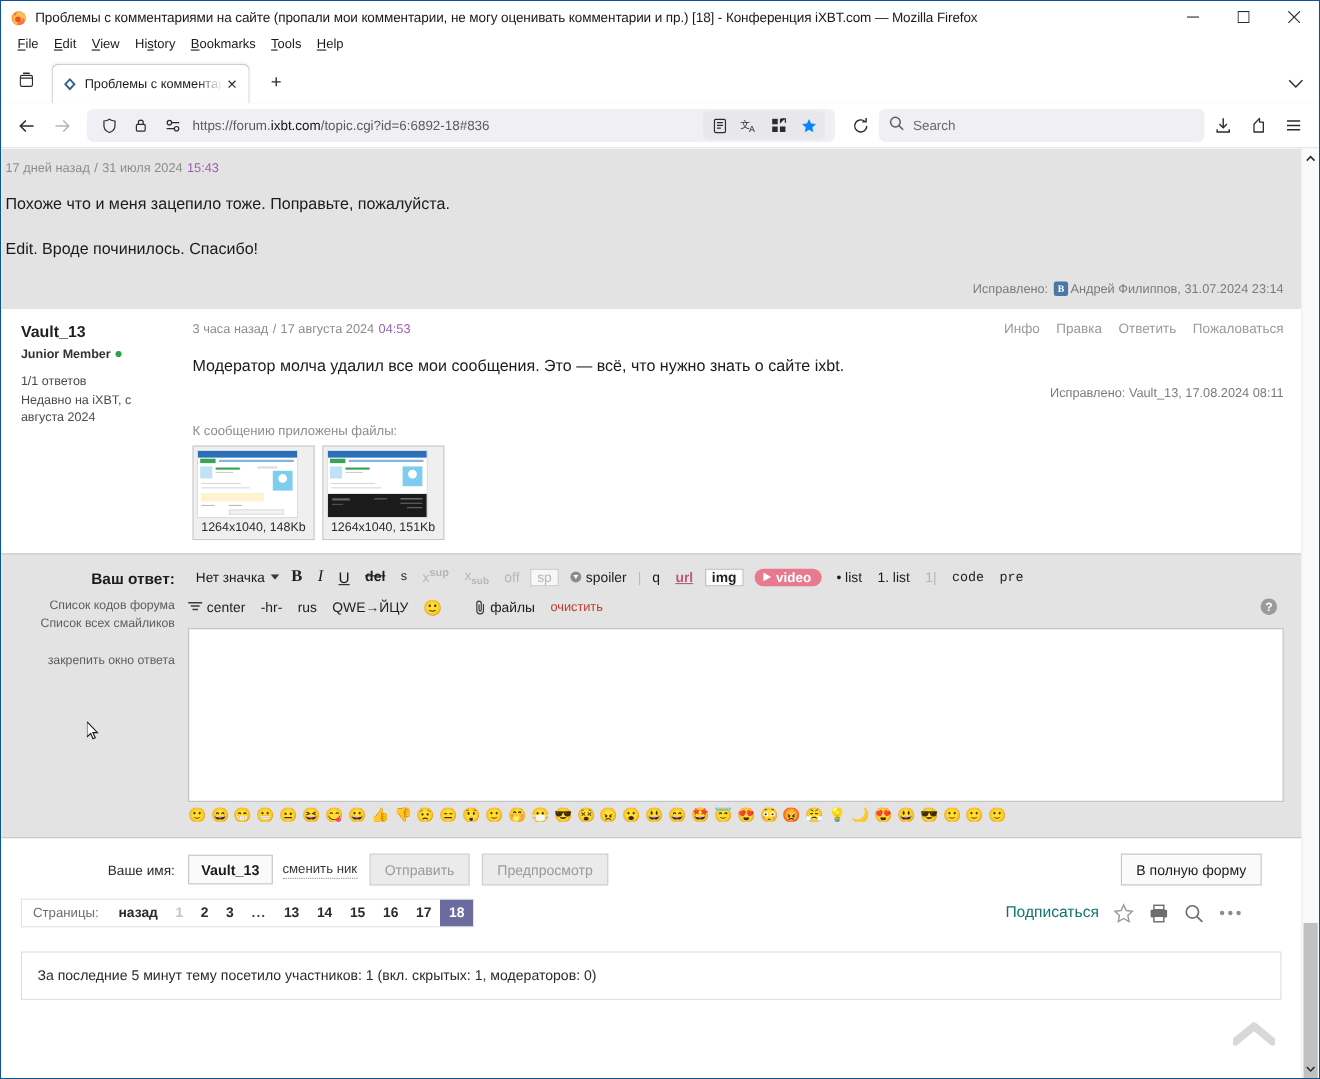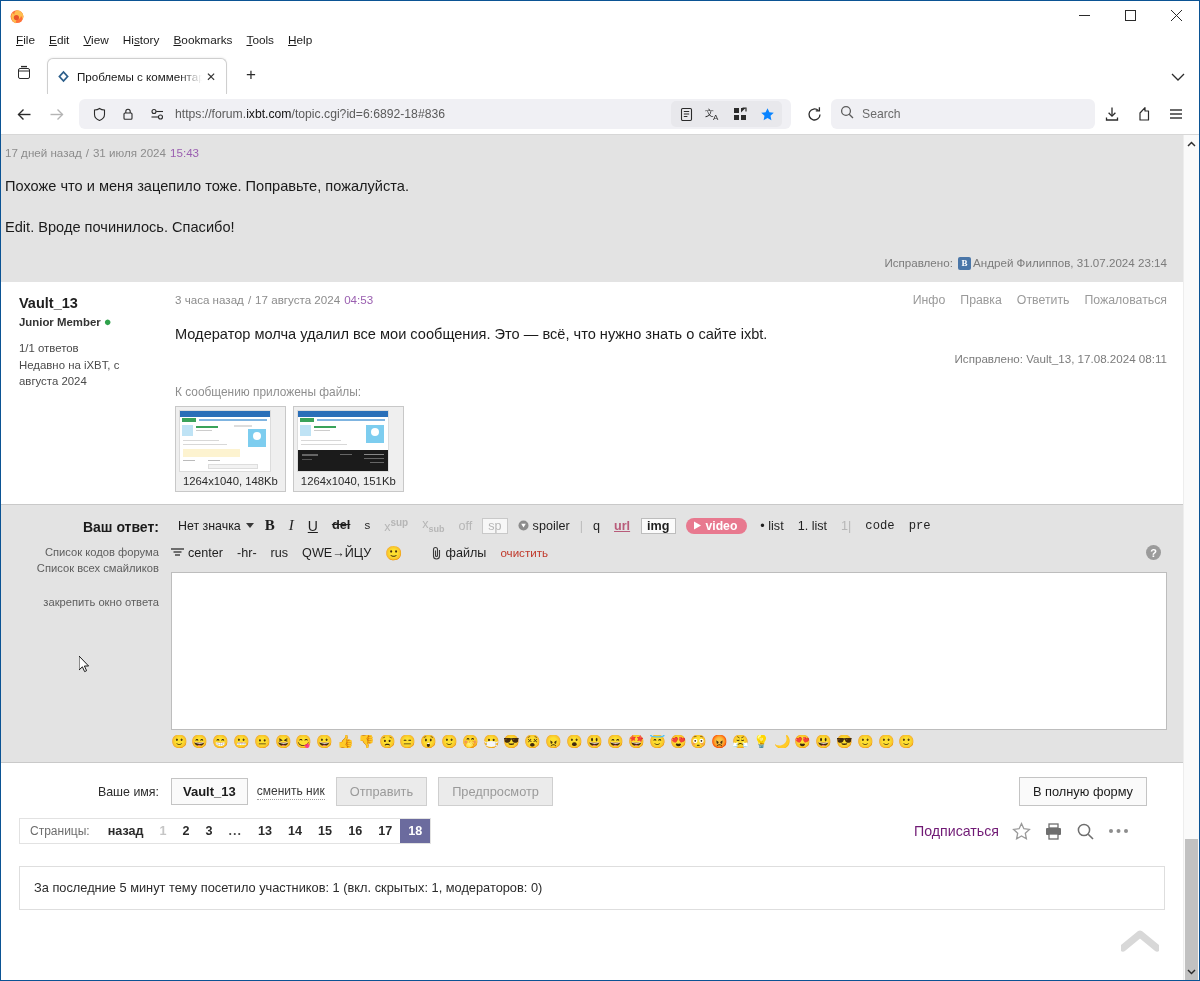--- a/index.html
+++ b/index.html
@@ -60,21 +60,21 @@
             color:#2b2b2b; flex:none; }
   .navbtn.dim { color:#b4b4b4; }
   .urlbar { flex:1; height:30px; background:#f0f0f4; border-radius:6px; display:flex;
             align-items:center; padding:0 9px; margin:0 6px; gap:7px; min-width:0; }
   .urlbar .u-text { font-size:12.2px; color:#5b5b5b; white-space:nowrap; overflow:hidden; flex:1; }
   .urlbar .u-text b { color:#121212; font-weight:400; }
   .ubicons { display:flex; align-items:center; gap:5px; background:#e8e8ec; border-radius:5px;
              padding:2px 4px; }
   .ubicon { width:22px; height:22px; display:flex; align-items:center; justify-content:center;
             color:#2b2b2b; }
-  .searchbar { width:264px; height:30px; background:#f0f0f4; border-radius:6px; display:flex;
+  .searchbar { width:296px; height:30px; background:#f0f0f4; border-radius:6px; display:flex;
                align-items:center; padding:0 9px; gap:8px; flex:none; }
   .searchbar .sp { font-size:12.2px; color:#6a6a6a; }
 
   
   .viewport { flex:1; display:flex; background:#ffffff; position:relative; overflow:hidden; }
   .page { flex:1; position:relative; overflow:hidden; background:#ffffff; }
 
   .scrollbar { width:16px; background:#fafafa; border-left:1px solid #ededed; flex:none;
                position:relative; }
   .sb-arrow { height:17px; display:flex; align-items:center; justify-content:center; color:#2b2b2b; }
@@ -168,21 +168,21 @@
   .pagerrow { display:flex; align-items:center; padding:12px 18px 0 18px; }
   .pager { border:1px solid #e2e2e2; display:flex; align-items:stretch; height:26px; }
   .pager .lbl { font-size:12px; color:#6d6d6d; padding:0 10px; display:flex; align-items:center; }
   .pager a { font-size:12.6px; color:#2b2b2b; padding:0 8px; display:flex; align-items:center;
              font-weight:bold; }
   .pager a.num { font-weight:bold; }
   .pager a.dim { color:#c5c5c5; }
   .pager a.dots { color:#4a4a4a; letter-spacing:1px; }
   .pager a.cur { background:#6b6b9e; color:#fff; }
   .subsc { margin-left:auto; display:flex; align-items:center; gap:13px; padding-right:36px; }
-  .subsc .t { font-size:14.2px; color:#701a75; }
+  .subsc .t { font-size:14.2px; color:#0f766e; }
   .subsc .ic { color:#8d8d8d; display:flex; align-items:center; }
 
   .statbox { margin:22px 18px 0 18px; border:1px solid #dedede; padding:13px 14px 14px; }
   .statbox .l1 { font-size:12.8px; color:#2b2b2b; }
   .statbox .l2 { font-size:11.4px; color:#5b5b5b; margin-top:11px; }
 
   .gotop { position:absolute; right:24px; bottom:24px; color:#d4d4d4; }
 
   .cursor { position:absolute; left:78px; top:521px; width:12px; height:18px; }
 </style>
@@ -190,20 +190,21 @@
 <body>
 
 <div class="win">
 
   <div class="titlebar">
     <svg class="tb-icon" viewBox="0 0 16 16">
       <circle cx="8" cy="8.6" r="6.4" fill="#ff7139"></circle>
       <path d="M8 2.2c3.5 0 6.4 2.9 6.4 6.4 0 1.3-.4 2.5-1 3.5.3-1.6-.3-3.2-1.4-4-.3 1.6-1.2 2.5-2.7 3.2-1.3.6-2.6 1.4-2.6 2.9 0 .5.2.9.5 1.2C4.4 14.9 2.3 12 2.3 8.6c0-1.6.6-3.1 1.6-4.2.1 1 .7 1.8 1.5 2.2C5.1 4.9 6 3 8 2.2z" fill="#ffbd4f"></path>
       <circle cx="7.4" cy="9.6" r="2.6" fill="#e8522a"></circle>
     </svg>
+    <div class="tb-title">Проблемы с комментариями на сайте (пропали мои комментарии, не могу оценивать комментарии и пр.) [18] - Конференция iXBT.com — Mozilla Firefox</div>
     <div class="winbtns">
       <div class="winbtn">
         <svg width="11" height="11" viewBox="0 0 11 11">
             <line x1="0" y1="5.5" x2="11" y2="5.5" stroke="#2b2b2b" stroke-width="1"></line>
           </svg>
       </div>
       <div class="winbtn">
         <svg width="11" height="11" viewBox="0 0 11 11">
             <rect x="0.5" y="0.5" width="10" height="10" fill="none" stroke="#2b2b2b" stroke-width="1"></rect>
           </svg>

